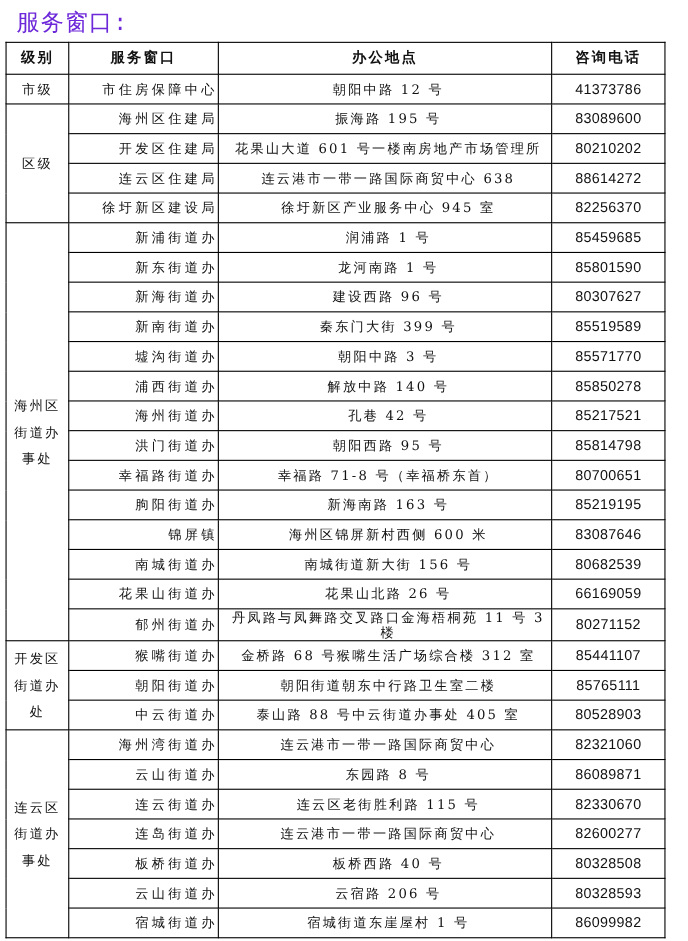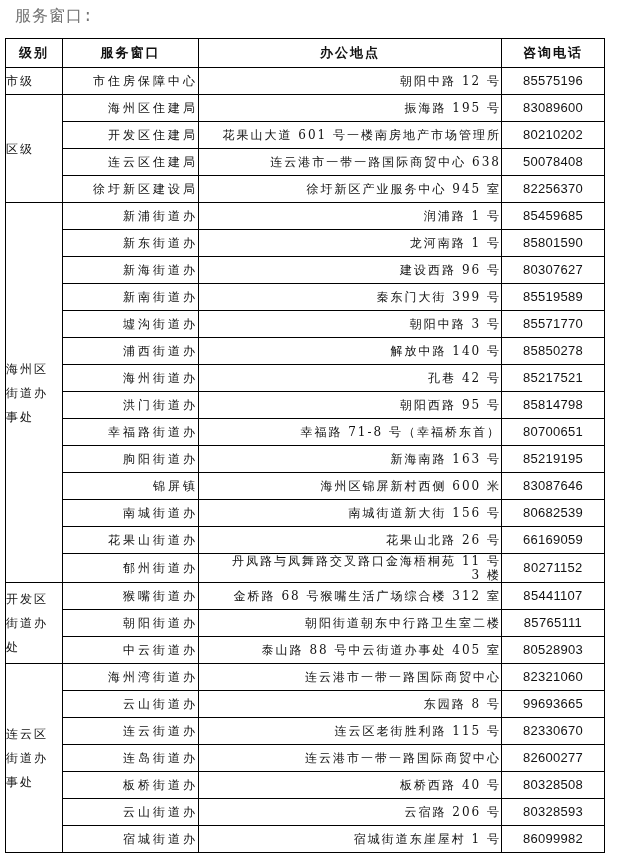--- a/index.html
+++ b/index.html
@@ -1,25 +1,25 @@
 <!DOCTYPE html>
 <html><head>
 <meta charset="utf-8">
 <style>
   html, body { margin: 0; padding: 0; background: #ffffff; }
   body { width: 625px; height: 855px; position: relative; overflow: hidden;
          font-family: "DejaVu Serif", "Liberation Serif", serif; color: #111; }
-  .heading { position: absolute; left: 15px; top: 6px; font-size: 16px; letter-spacing: 1px; color: #737373; font-family: Liberation Mono, monospace; }
+  .heading { position: absolute; left: 15px; top: 6px; font-size: 21px; letter-spacing: 1px; color: #6d28d9; font-family: Liberation Mono, monospace; }
   table { position: absolute; left: 5px; top: 38px; border-collapse: collapse; table-layout: fixed; width: 599px; }
   td, th { border: 1px solid #000; height: 26px; padding: 0; font-size: 12px; line-height: 14px; vertical-align: middle; }
   th { font-weight: bold; font-size: 13px; height: 28px; letter-spacing: 2px; }
   col.c1 { width: 57px; } col.c2 { width: 136px; } col.c3 { width: 303px; } col.c4 { width: 103px; }
-  .lvl { text-align: left; letter-spacing: 2px; line-height: 24px; margin-left: 17px; }
+  .lvl { text-align: center; letter-spacing: 2px; line-height: 24px; margin-left: 17px; }
   .win { text-align: right; letter-spacing: 3px; }
-  .addr { text-align: right; padding-left: 22px; letter-spacing: 2px; }
+  .addr { text-align: center; padding-left: 6px; letter-spacing: 2px; }
   .tel { text-align: center; font-family: "Liberation Sans", sans-serif; font-size: 13px; letter-spacing: 0.3px; }
 </style>
 </head>
 <body>
 
 <div class="heading">服务窗口:</div>
 
 <table>
   <colgroup>
       <col class="c1">
@@ -33,37 +33,37 @@
       <th>服务窗口</th>
       <th>办公地点</th>
       <th>咨询电话</th>
     </tr>
   </thead>
   <tbody id="tbody">
       <tr>
         <td class="lvl" rowspan="1">市级</td>
         <td class="win">市住房保障中心</td>
         <td class="addr">朝阳中路 12 号</td>
-        <td class="tel">85575196</td>
+        <td class="tel">41373786</td>
       </tr>
       <tr>
         <td class="lvl" rowspan="4">区级</td>
         <td class="win">海州区住建局</td>
         <td class="addr">振海路 195 号</td>
         <td class="tel">83089600</td>
       </tr>
       <tr>
         <td class="win">开发区住建局</td>
         <td class="addr">花果山大道 601 号一楼南房地产市场管理所</td>
         <td class="tel">80210202</td>
       </tr>
       <tr>
         <td class="win">连云区住建局</td>
         <td class="addr">连云港市一带一路国际商贸中心 638</td>
-        <td class="tel">50078408</td>
+        <td class="tel">88614272</td>
       </tr>
       <tr>
         <td class="win">徐圩新区建设局</td>
         <td class="addr">徐圩新区产业服务中心 945 室</td>
         <td class="tel">82256370</td>
       </tr>
       <tr>
         <td class="lvl" rowspan="14">海州区<br>街道办<br>事处</td>
         <td class="win">新浦街道办</td>
         <td class="addr">润浦路 1 号</td>
@@ -152,21 +152,21 @@
       </tr>
       <tr>
         <td class="lvl" rowspan="7">连云区<br>街道办<br>事处</td>
         <td class="win">海州湾街道办</td>
         <td class="addr">连云港市一带一路国际商贸中心</td>
         <td class="tel">82321060</td>
       </tr>
       <tr>
         <td class="win">云山街道办</td>
         <td class="addr">东园路 8 号</td>
-        <td class="tel">99693665</td>
+        <td class="tel">86089871</td>
       </tr>
       <tr>
         <td class="win">连云街道办</td>
         <td class="addr">连云区老街胜利路 115 号</td>
         <td class="tel">82330670</td>
       </tr>
       <tr>
         <td class="win">连岛街道办</td>
         <td class="addr">连云港市一带一路国际商贸中心</td>
         <td class="tel">82600277</td>

